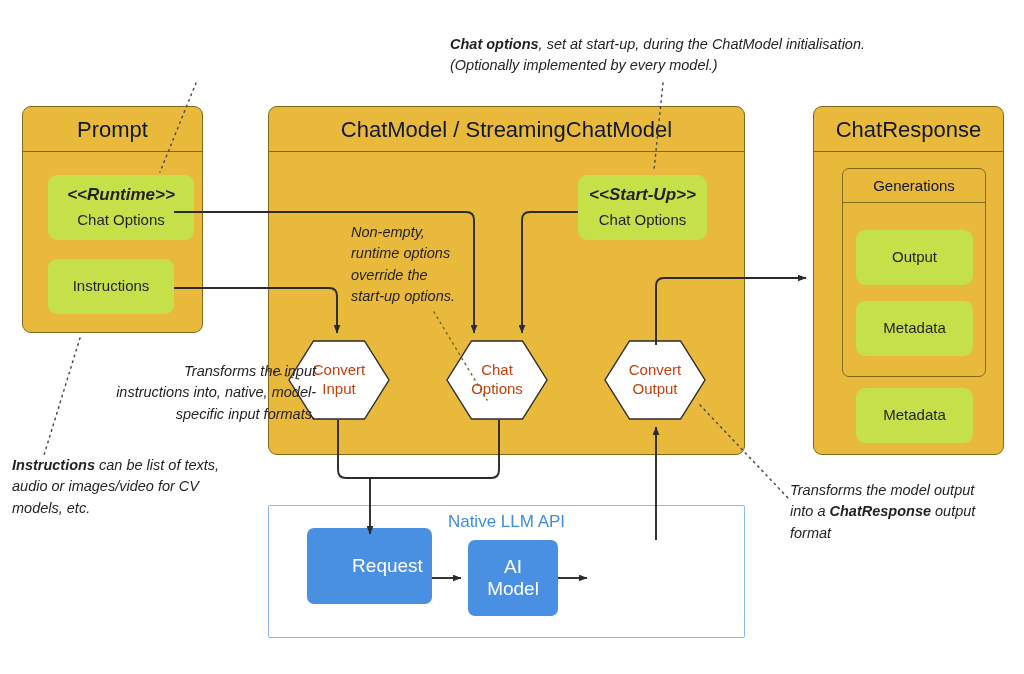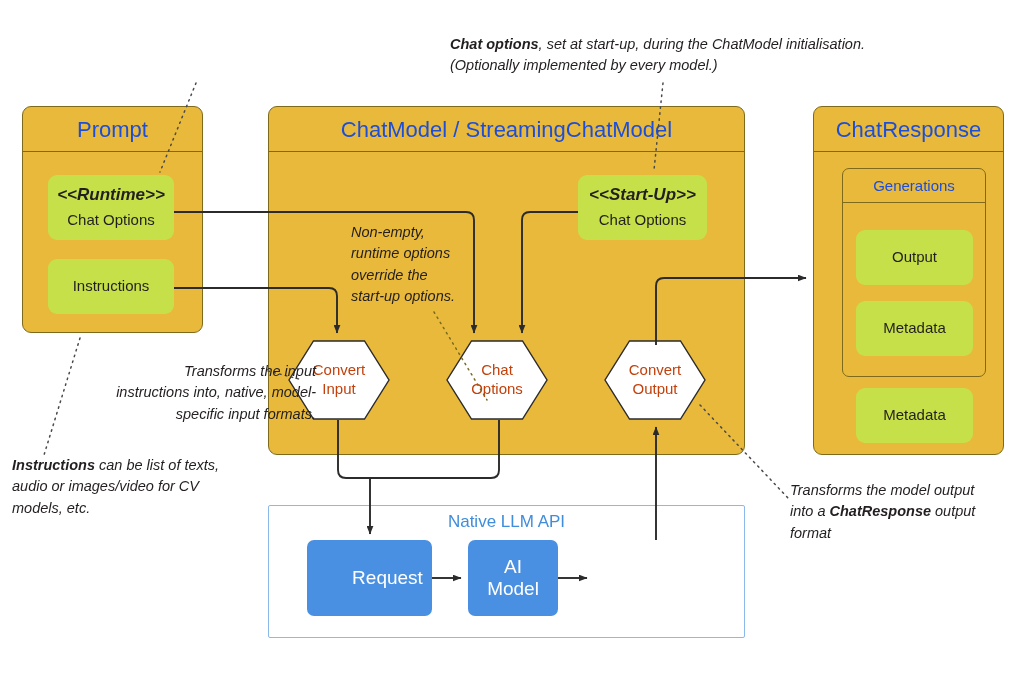--- a/index.html
+++ b/index.html
@@ -41,21 +41,21 @@
   }
   .panel-title {
     position: absolute;
     left: 0;
     right: 0;
     top: 0;
     height: 45px;
     line-height: 45px;
     text-align: center;
     font-size: 22px;
-    color: #1d4ed8;
+    color: #0f172a;
     border-bottom: 1.6px solid #7f6a1c;
     box-sizing: border-box;
     white-space: nowrap;
   }
   .panel-title.small {
     font-size: 15px;
     height: 34px;
     line-height: 34px;
   }
 
@@ -157,21 +157,21 @@
 </style>
 </head>
 <body>
 
 <div class="stage">
 
   <div class="panel" style="left:22px; top:106px; width:181px; height:227px;">
     <div class="panel-title">Prompt</div>
   </div>
 
-  <div class="green" style="left:48px; top:175px; width:126px; height:65px;">
+  <div class="green" style="left:48px; top:175px; width:146px; height:65px;">
     <span class="stereo">&lt;&lt;Runtime&gt;&gt;</span>
     <span>Chat Options</span>
   </div>
 
   <div class="green" style="left:48px; top:259px; width:126px; height:55px;">
     <span>Instructions</span>
   </div>
 
   <div class="panel" style="left:268px; top:106px; width:477px; height:349px;">
     <div class="panel-title">ChatModel / StreamingChatModel</div>
@@ -234,21 +234,21 @@
   </div>
 
   <div class="green" style="left:856px; top:388px; width:117px; height:55px;">
     <span>Metadata</span>
   </div>
 
   <div class="apibox" style="left:268px; top:505px; width:477px; height:133px;">
     <div class="api-title">Native LLM API</div>
   </div>
 
-  <div class="blue" style="left:307px; top:540px; width:125px; height:76px;padding-left:36px;">
+  <div class="blue" style="left:307px; top:528px; width:125px; height:76px;padding-left:36px;">
     <span>Request</span>
   </div>
 
   <div class="blue" style="left:468px; top:540px; width:90px; height:76px; flex-direction:column;">
     <span>AI</span>
     <span>Model</span>
   </div>
 
 
   <svg class="wires" viewBox="0 0 1024 674">

